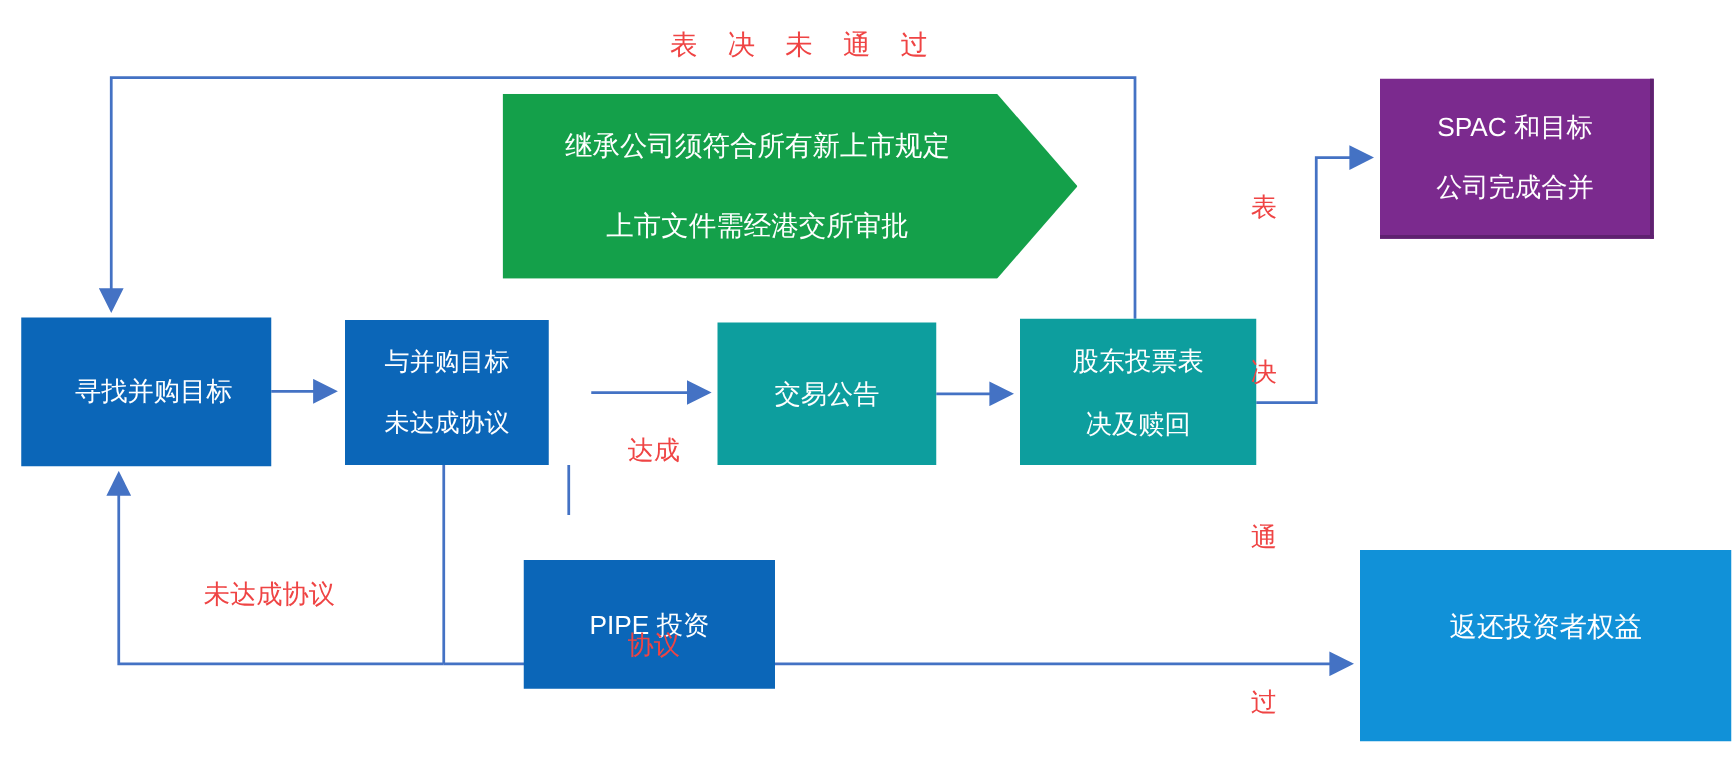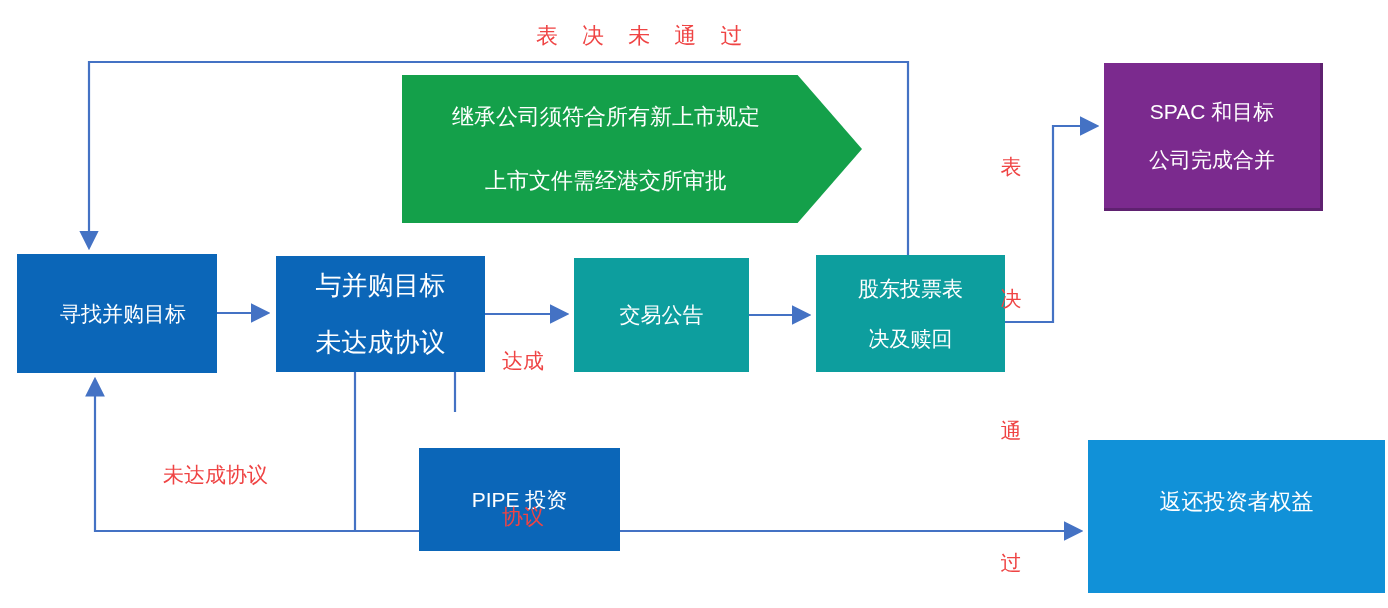--- a/index.html
+++ b/index.html
@@ -6,24 +6,24 @@
   body{width:1388px;height:608px;font-family:"Liberation Sans","DejaVu Sans",sans-serif;}
   #canvas{position:relative;width:1388px;height:608px;overflow:hidden;background:#fff;}
   svg.lines{position:absolute;left:0;top:0;width:1388px;height:608px;pointer-events:none;}
 
   .node{position:absolute;display:flex;flex-direction:column;align-items:center;justify-content:center;
         color:#ffffff;text-align:center;box-sizing:border-box;}
   .node .ln{display:block;width:100%;}
 
   
   #n-find   {left:17px;  top:254px; width:200px; height:119px; background:#0b66b8; font-size:21px;padding-left:12px;}
-  #n-nego   {left:276px; top:256px; width:209px; height:116px; background:#0b66b8; font-size:26px;}
+  #n-nego   {left:276px; top:256px; width:163px; height:116px; background:#0b66b8; font-size:20px;}
   #n-announce{left:574px;top:258px; width:175px; height:114px; background:#0d9e9e; font-size:21px;}
   #n-vote   {left:816px; top:255px; width:189px; height:117px; background:#0d9e9e; font-size:21px;}
-  #n-merge  {left:1104px;top:63px;  width:219px; height:148px; background:#7b2a8e; font-size:21px;
+  #n-merge  {left:1104px;top:63px;  width:219px; height:128px; background:#7b2a8e; font-size:21px;
              border-right:3px solid #5f2170; border-bottom:3px solid #5f2170;}
   #n-pipe   {left:419px; top:412px; width:201px; height:103px; background:#0b66b8; font-size:21px;margin-top:36px;}
   #n-fail36 {left:1088px;top:440px; width:297px; height:153px; background:#1191d8; font-size:22px;}
 
   #n-find .ln{line-height:1.0;}
   #n-nego .ln:first-child{margin-bottom:22px;}
   #n-vote .ln:first-child{margin-bottom:22px;}
   #n-merge .ln:first-child{margin-bottom:20px;}
   #n-fail36 .ln:first-child{margin-bottom:30px;}
 

